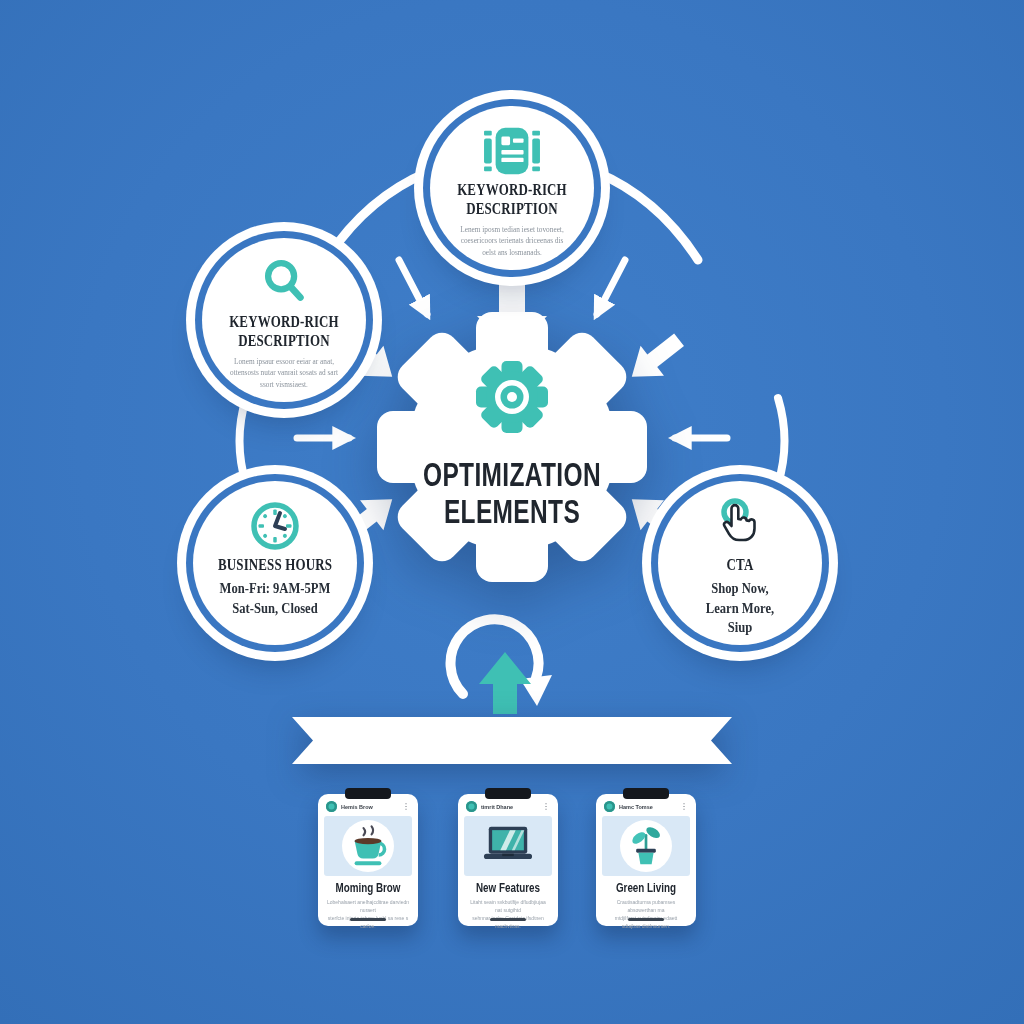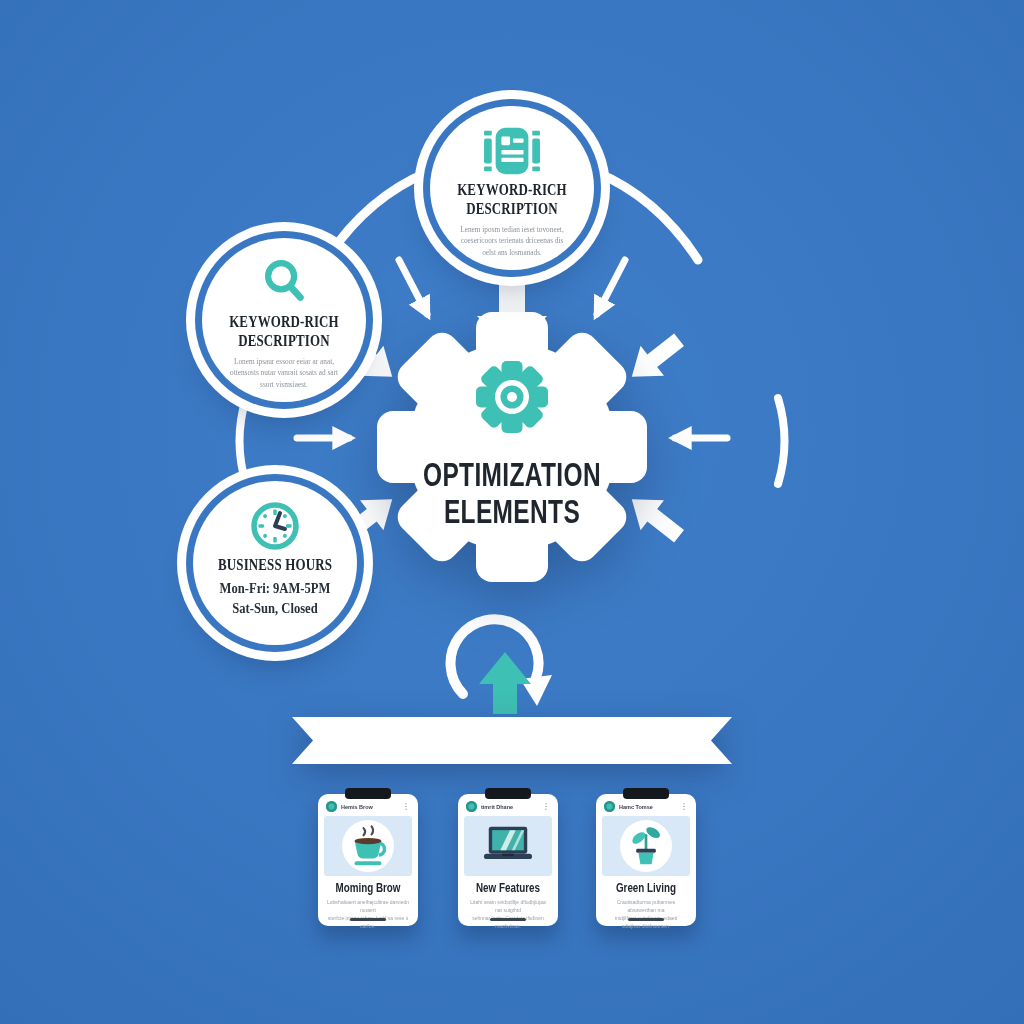--- a/index.html
+++ b/index.html
@@ -172,20 +172,32 @@
           <circle cx="0" cy="0" r="2" transform="rotate(315) translate(0,-14)"></circle>
         </g>
         <path d="M28 28 L33 15 M28 28 L38 31" stroke="#2d3f55" stroke-width="4" stroke-linecap="round" fill="none"></path>
       </svg>
     </div>
     <div class="node-title">BUSINESS HOURS</div>
     <div class="body-info pre">Mon-Fri: 9AM-5PM
 Sat-Sun, Closed</div>
   </div>
 
+  <div class="node" style="left:658px;top:481px;">
+    <div class="icon-slot">
+      <svg width="58" height="58" viewBox="0 0 58 58">
+        <circle cx="24" cy="15" r="11" stroke="#3fc0b4" stroke-width="5.5" fill="none"></circle>
+        <path d="M20.5 29 V11.5 a3.4 3.4 0 0 1 6.8 0 V22 l2.6.4 a2.9 2.9 0 0 1 5.6 1 l2.7.5 a2.8 2.8 0 0 1 5.3 1.2 v6.3 c0 6.8-4.2 11.6-11 11.6 h-4.3 c-4.4 0-7.8-2-10.2-6.2 l-4.6-8 c-1.5-2.6 1.9-5 4.2-3.1 z" fill="#ffffff" stroke="#1f2933" stroke-width="2.6" stroke-linejoin="round"></path>
+      </svg>
+    </div>
+    <div class="node-title">CTA</div>
+    <div class="body-info pre">Shop Now,
+Learn More,
+Siup</div>
+  </div>
 
   <svg id="ribbon-svg" width="1024" height="1024" viewBox="0 0 1024 1024">
     <path d="M292 717 L732 717 L711 740.5 L732 764 L292 764 L313 740.5 Z" fill="#ffffff"></path>
   </svg>
 
   <div class="post" style="left:318px;top:794px;">
     <div class="notch"></div>
     <div class="p-header">
       <div class="avatar"></div>
       <div class="p-name">Hemis Brow</div>

